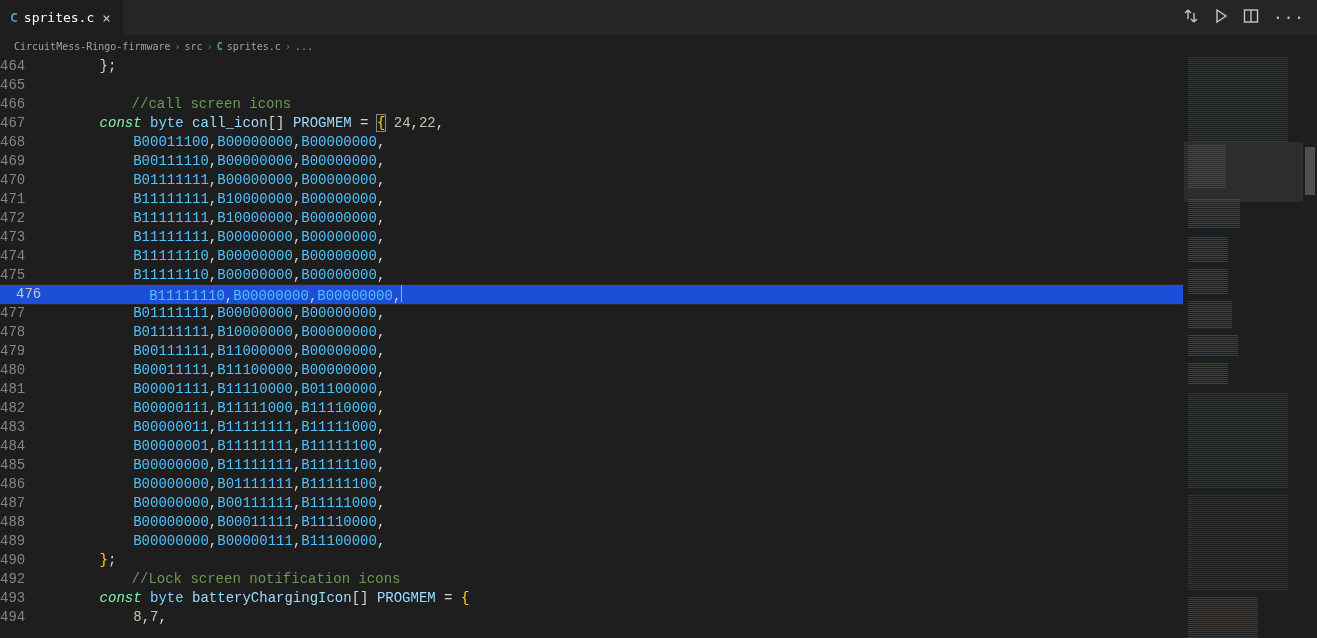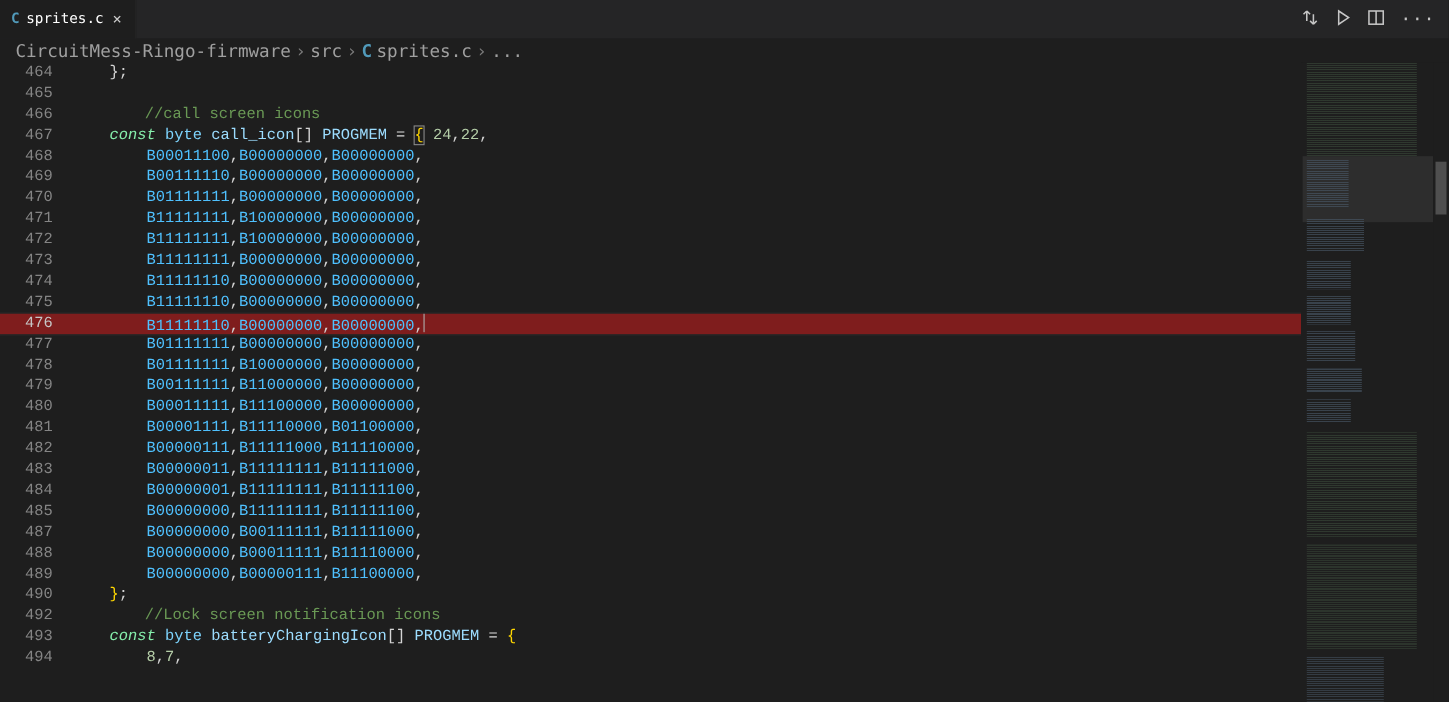--- a/index.html
+++ b/index.html
@@ -51,21 +51,21 @@
   }
   .title-actions svg { width: 16px; height: 16px; stroke: #c5c5c5; fill: none; stroke-width: 1.4; }
   .title-actions .dots { font-size: 16px; letter-spacing: 1px; }
 
   .breadcrumbs {
     height: 22px;
     display: flex;
     align-items: center;
     gap: 4px;
     padding: 0 14px;
-    font-size: 16px;
+    font-size: 10px;
     color: #a0a0a0;
     background: #1e1e1e;
   }
   .breadcrumbs .sep { color: #7a7a7a; }
   .breadcrumbs .lang-badge { color: #519aba; font-weight: bold; }
 
   .editor-wrap {
     position: absolute;
     top: 57px;
     left: 0;
@@ -80,24 +80,23 @@
     line-height: 19px;
     position: relative;
     overflow: hidden;
   }
   .lines { position: absolute; top: 0; left: 0; right: 0; }
   .line {
     display: flex;
     height: 19px;
     white-space: pre;
   }
-  .line.current { background: #7f1d1d; outline: 1px solid #282828; }
+  .line.current { background: #1d4ed8; outline: 1px solid #282828; padding-left: 16px; }
   .gutter {
     width: 66px;
-    text-align: right;
     padding-right: 18px;
     color: #858585;
     flex-shrink: 0;
     user-select: none;
   }
   .line.current .gutter { color: #c6c6c6; }
   .code { flex: 1; }
 
   
   .tok-comment { color: #6a9955; margin-left: 32px; }
@@ -226,20 +225,21 @@
         <div class="line current"><div class="gutter">476</div><div class="code"><span>        </span><span class="tok-const">B11111110</span><span class="tok-punc">,</span><span class="tok-const">B00000000</span><span class="tok-punc">,</span><span class="tok-const">B00000000</span><span class="tok-punc">,</span><span class="cursor"></span></div></div>
         <div class="line"><div class="gutter">477</div><div class="code"><span>        </span><span class="tok-const">B01111111</span><span class="tok-punc">,</span><span class="tok-const">B00000000</span><span class="tok-punc">,</span><span class="tok-const">B00000000</span><span class="tok-punc">,</span></div></div>
         <div class="line"><div class="gutter">478</div><div class="code"><span>        </span><span class="tok-const">B01111111</span><span class="tok-punc">,</span><span class="tok-const">B10000000</span><span class="tok-punc">,</span><span class="tok-const">B00000000</span><span class="tok-punc">,</span></div></div>
         <div class="line"><div class="gutter">479</div><div class="code"><span>        </span><span class="tok-const">B00111111</span><span class="tok-punc">,</span><span class="tok-const">B11000000</span><span class="tok-punc">,</span><span class="tok-const">B00000000</span><span class="tok-punc">,</span></div></div>
         <div class="line"><div class="gutter">480</div><div class="code"><span>        </span><span class="tok-const">B00011111</span><span class="tok-punc">,</span><span class="tok-const">B11100000</span><span class="tok-punc">,</span><span class="tok-const">B00000000</span><span class="tok-punc">,</span></div></div>
         <div class="line"><div class="gutter">481</div><div class="code"><span>        </span><span class="tok-const">B00001111</span><span class="tok-punc">,</span><span class="tok-const">B11110000</span><span class="tok-punc">,</span><span class="tok-const">B01100000</span><span class="tok-punc">,</span></div></div>
         <div class="line"><div class="gutter">482</div><div class="code"><span>        </span><span class="tok-const">B00000111</span><span class="tok-punc">,</span><span class="tok-const">B11111000</span><span class="tok-punc">,</span><span class="tok-const">B11110000</span><span class="tok-punc">,</span></div></div>
         <div class="line"><div class="gutter">483</div><div class="code"><span>        </span><span class="tok-const">B00000011</span><span class="tok-punc">,</span><span class="tok-const">B11111111</span><span class="tok-punc">,</span><span class="tok-const">B11111000</span><span class="tok-punc">,</span></div></div>
         <div class="line"><div class="gutter">484</div><div class="code"><span>        </span><span class="tok-const">B00000001</span><span class="tok-punc">,</span><span class="tok-const">B11111111</span><span class="tok-punc">,</span><span class="tok-const">B11111100</span><span class="tok-punc">,</span></div></div>
         <div class="line"><div class="gutter">485</div><div class="code"><span>        </span><span class="tok-const">B00000000</span><span class="tok-punc">,</span><span class="tok-const">B11111111</span><span class="tok-punc">,</span><span class="tok-const">B11111100</span><span class="tok-punc">,</span></div></div>
+        <div class="line"><div class="gutter">486</div><div class="code"><span>        </span><span class="tok-const">B00000000</span><span class="tok-punc">,</span><span class="tok-const">B01111111</span><span class="tok-punc">,</span><span class="tok-const">B11111100</span><span class="tok-punc">,</span></div></div>
         <div class="line"><div class="gutter">487</div><div class="code"><span>        </span><span class="tok-const">B00000000</span><span class="tok-punc">,</span><span class="tok-const">B00111111</span><span class="tok-punc">,</span><span class="tok-const">B11111000</span><span class="tok-punc">,</span></div></div>
         <div class="line"><div class="gutter">488</div><div class="code"><span>        </span><span class="tok-const">B00000000</span><span class="tok-punc">,</span><span class="tok-const">B00011111</span><span class="tok-punc">,</span><span class="tok-const">B11110000</span><span class="tok-punc">,</span></div></div>
         <div class="line"><div class="gutter">489</div><div class="code"><span>        </span><span class="tok-const">B00000000</span><span class="tok-punc">,</span><span class="tok-const">B00000111</span><span class="tok-punc">,</span><span class="tok-const">B11100000</span><span class="tok-punc">,</span></div></div>
         <div class="line"><div class="gutter">490</div><div class="code"><span>    </span><span class="tok-brace">}</span><span class="tok-punc">;</span></div></div>
         <div class="line"><div class="gutter">492</div><div class="code"><span>    </span><span class="tok-comment">//Lock screen notification icons</span></div></div>
         <div class="line"><div class="gutter">493</div><div class="code"><span>    </span><span class="tok-kw">const</span><span> </span><span class="tok-type">byte</span><span> </span><span class="tok-var">batteryChargingIcon</span><span class="tok-punc">[] </span><span class="tok-macro">PROGMEM</span><span class="tok-punc"> = </span><span class="tok-brace">{</span></div></div>
         <div class="line"><div class="gutter">494</div><div class="code"><span>        </span><span class="tok-num">8</span><span class="tok-punc">,</span><span class="tok-num">7</span><span class="tok-punc">,</span></div></div>
       </div>
   </div>
   <div class="minimap">

